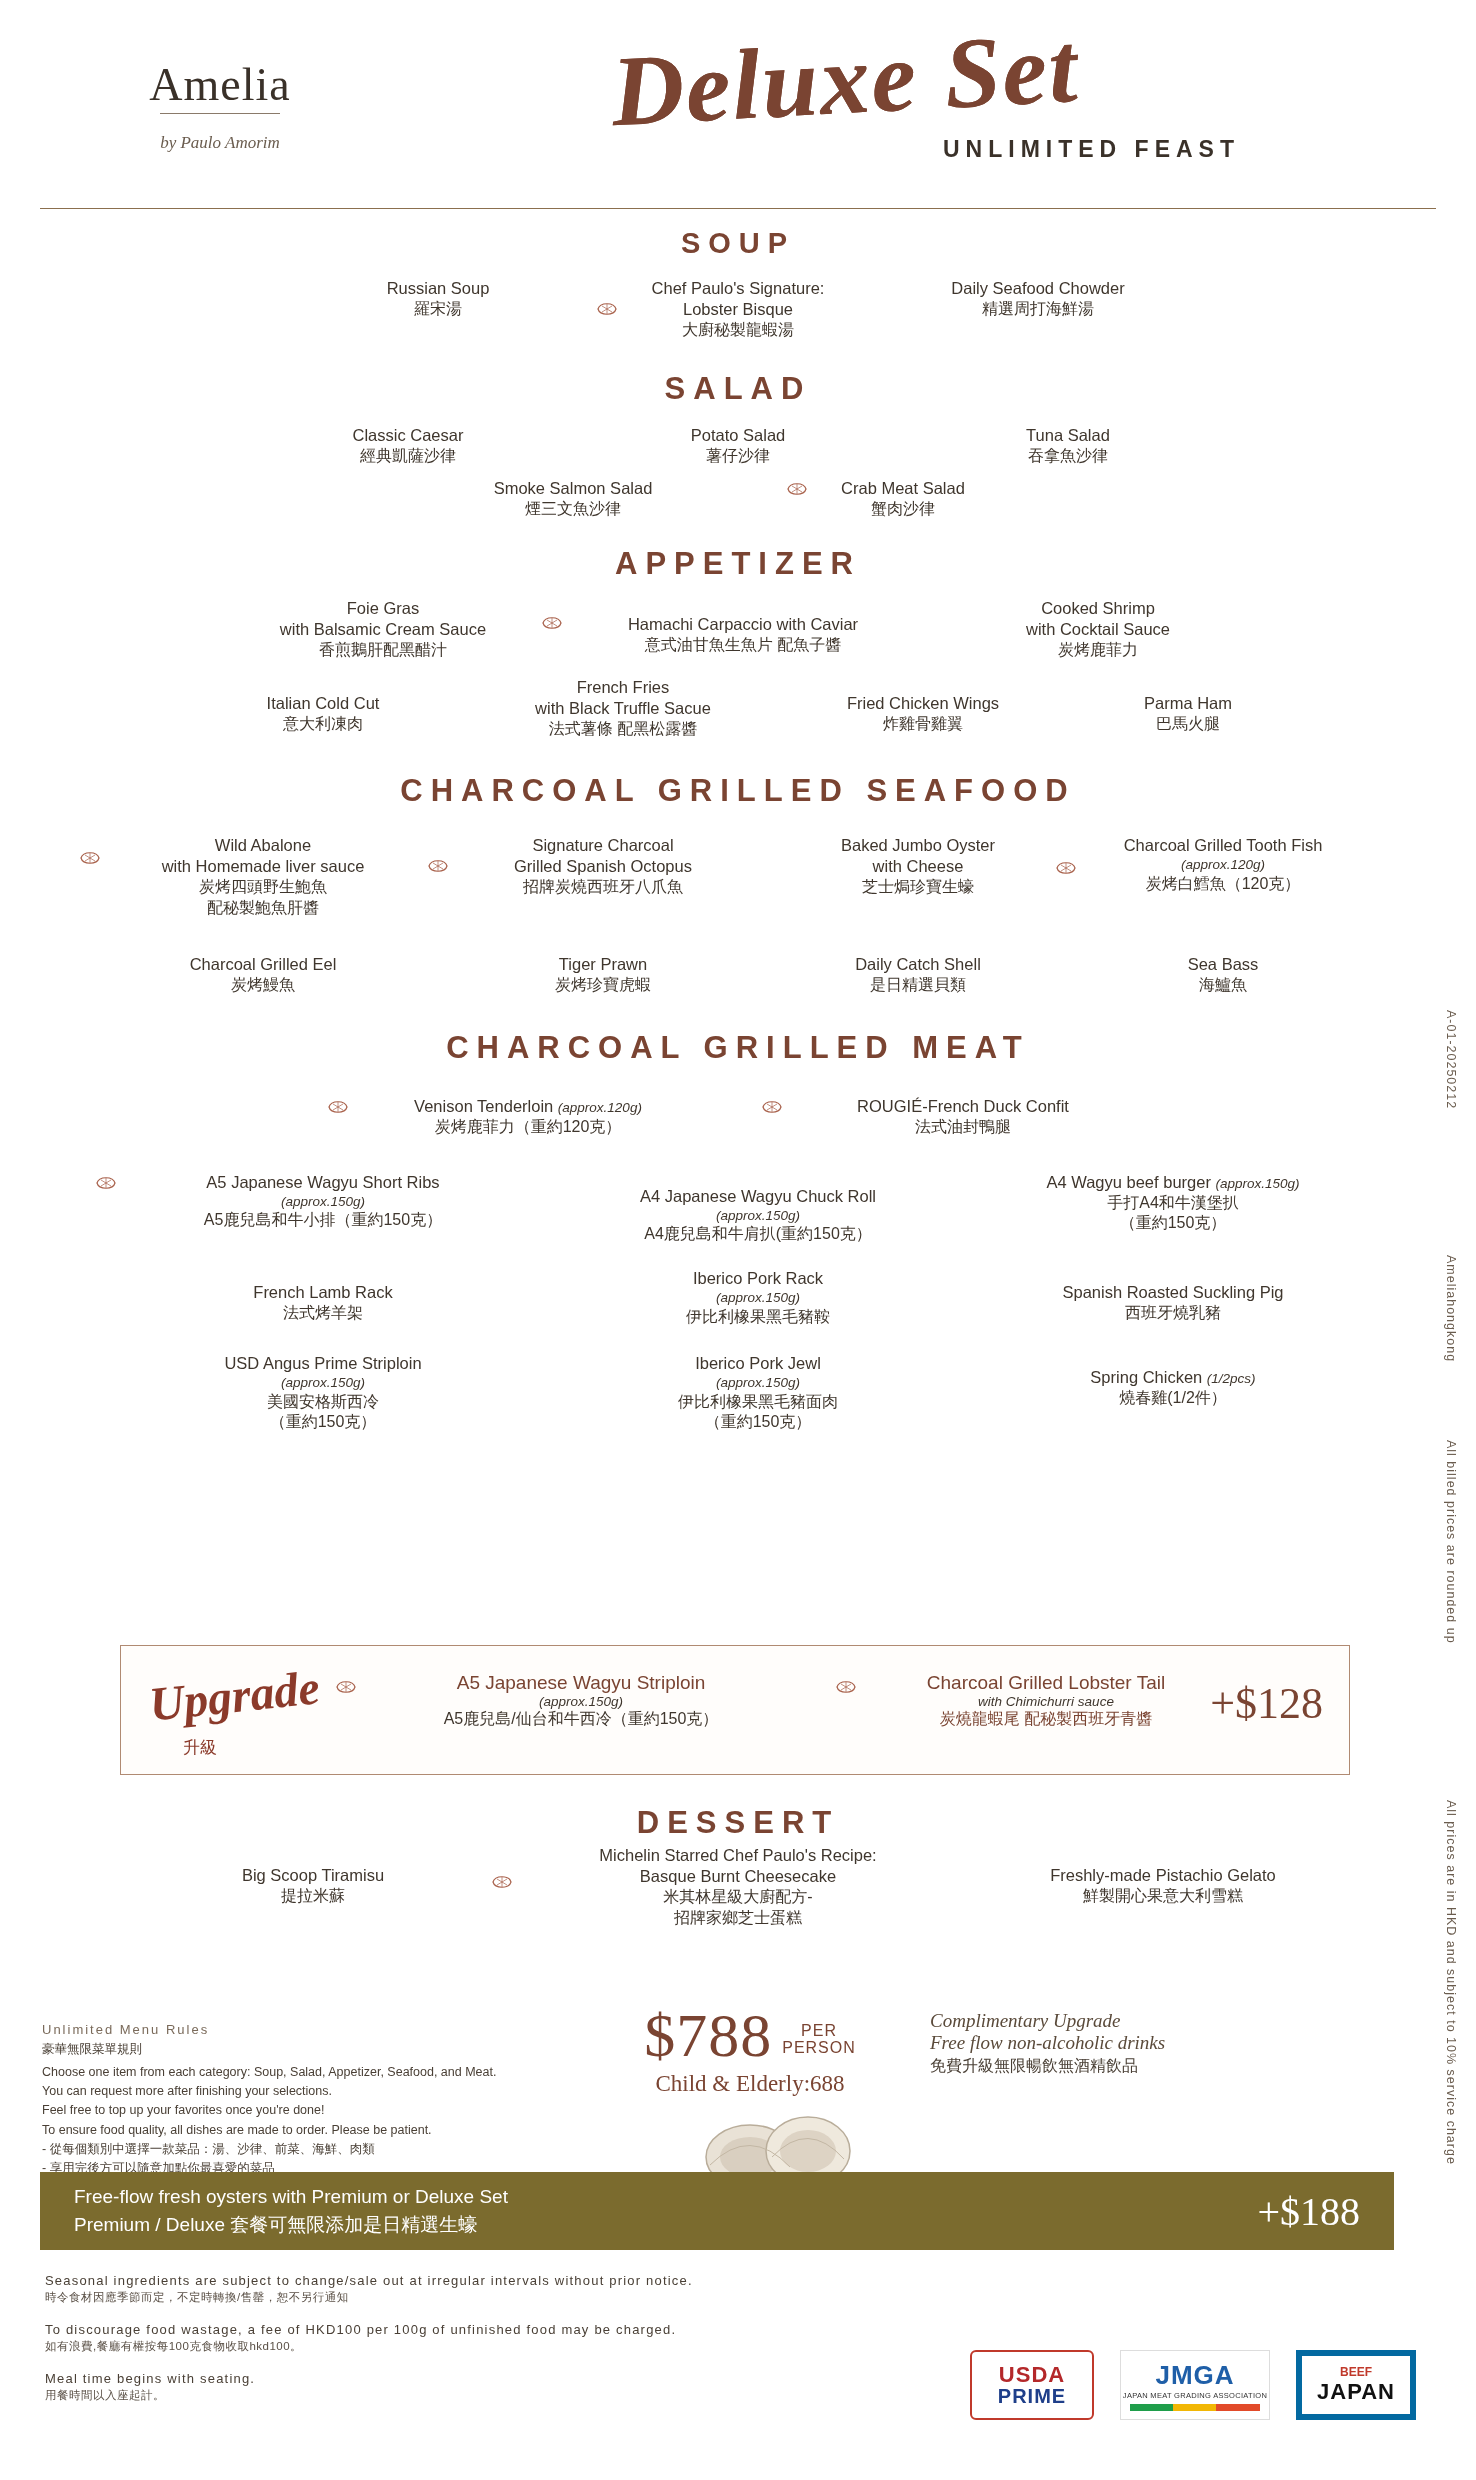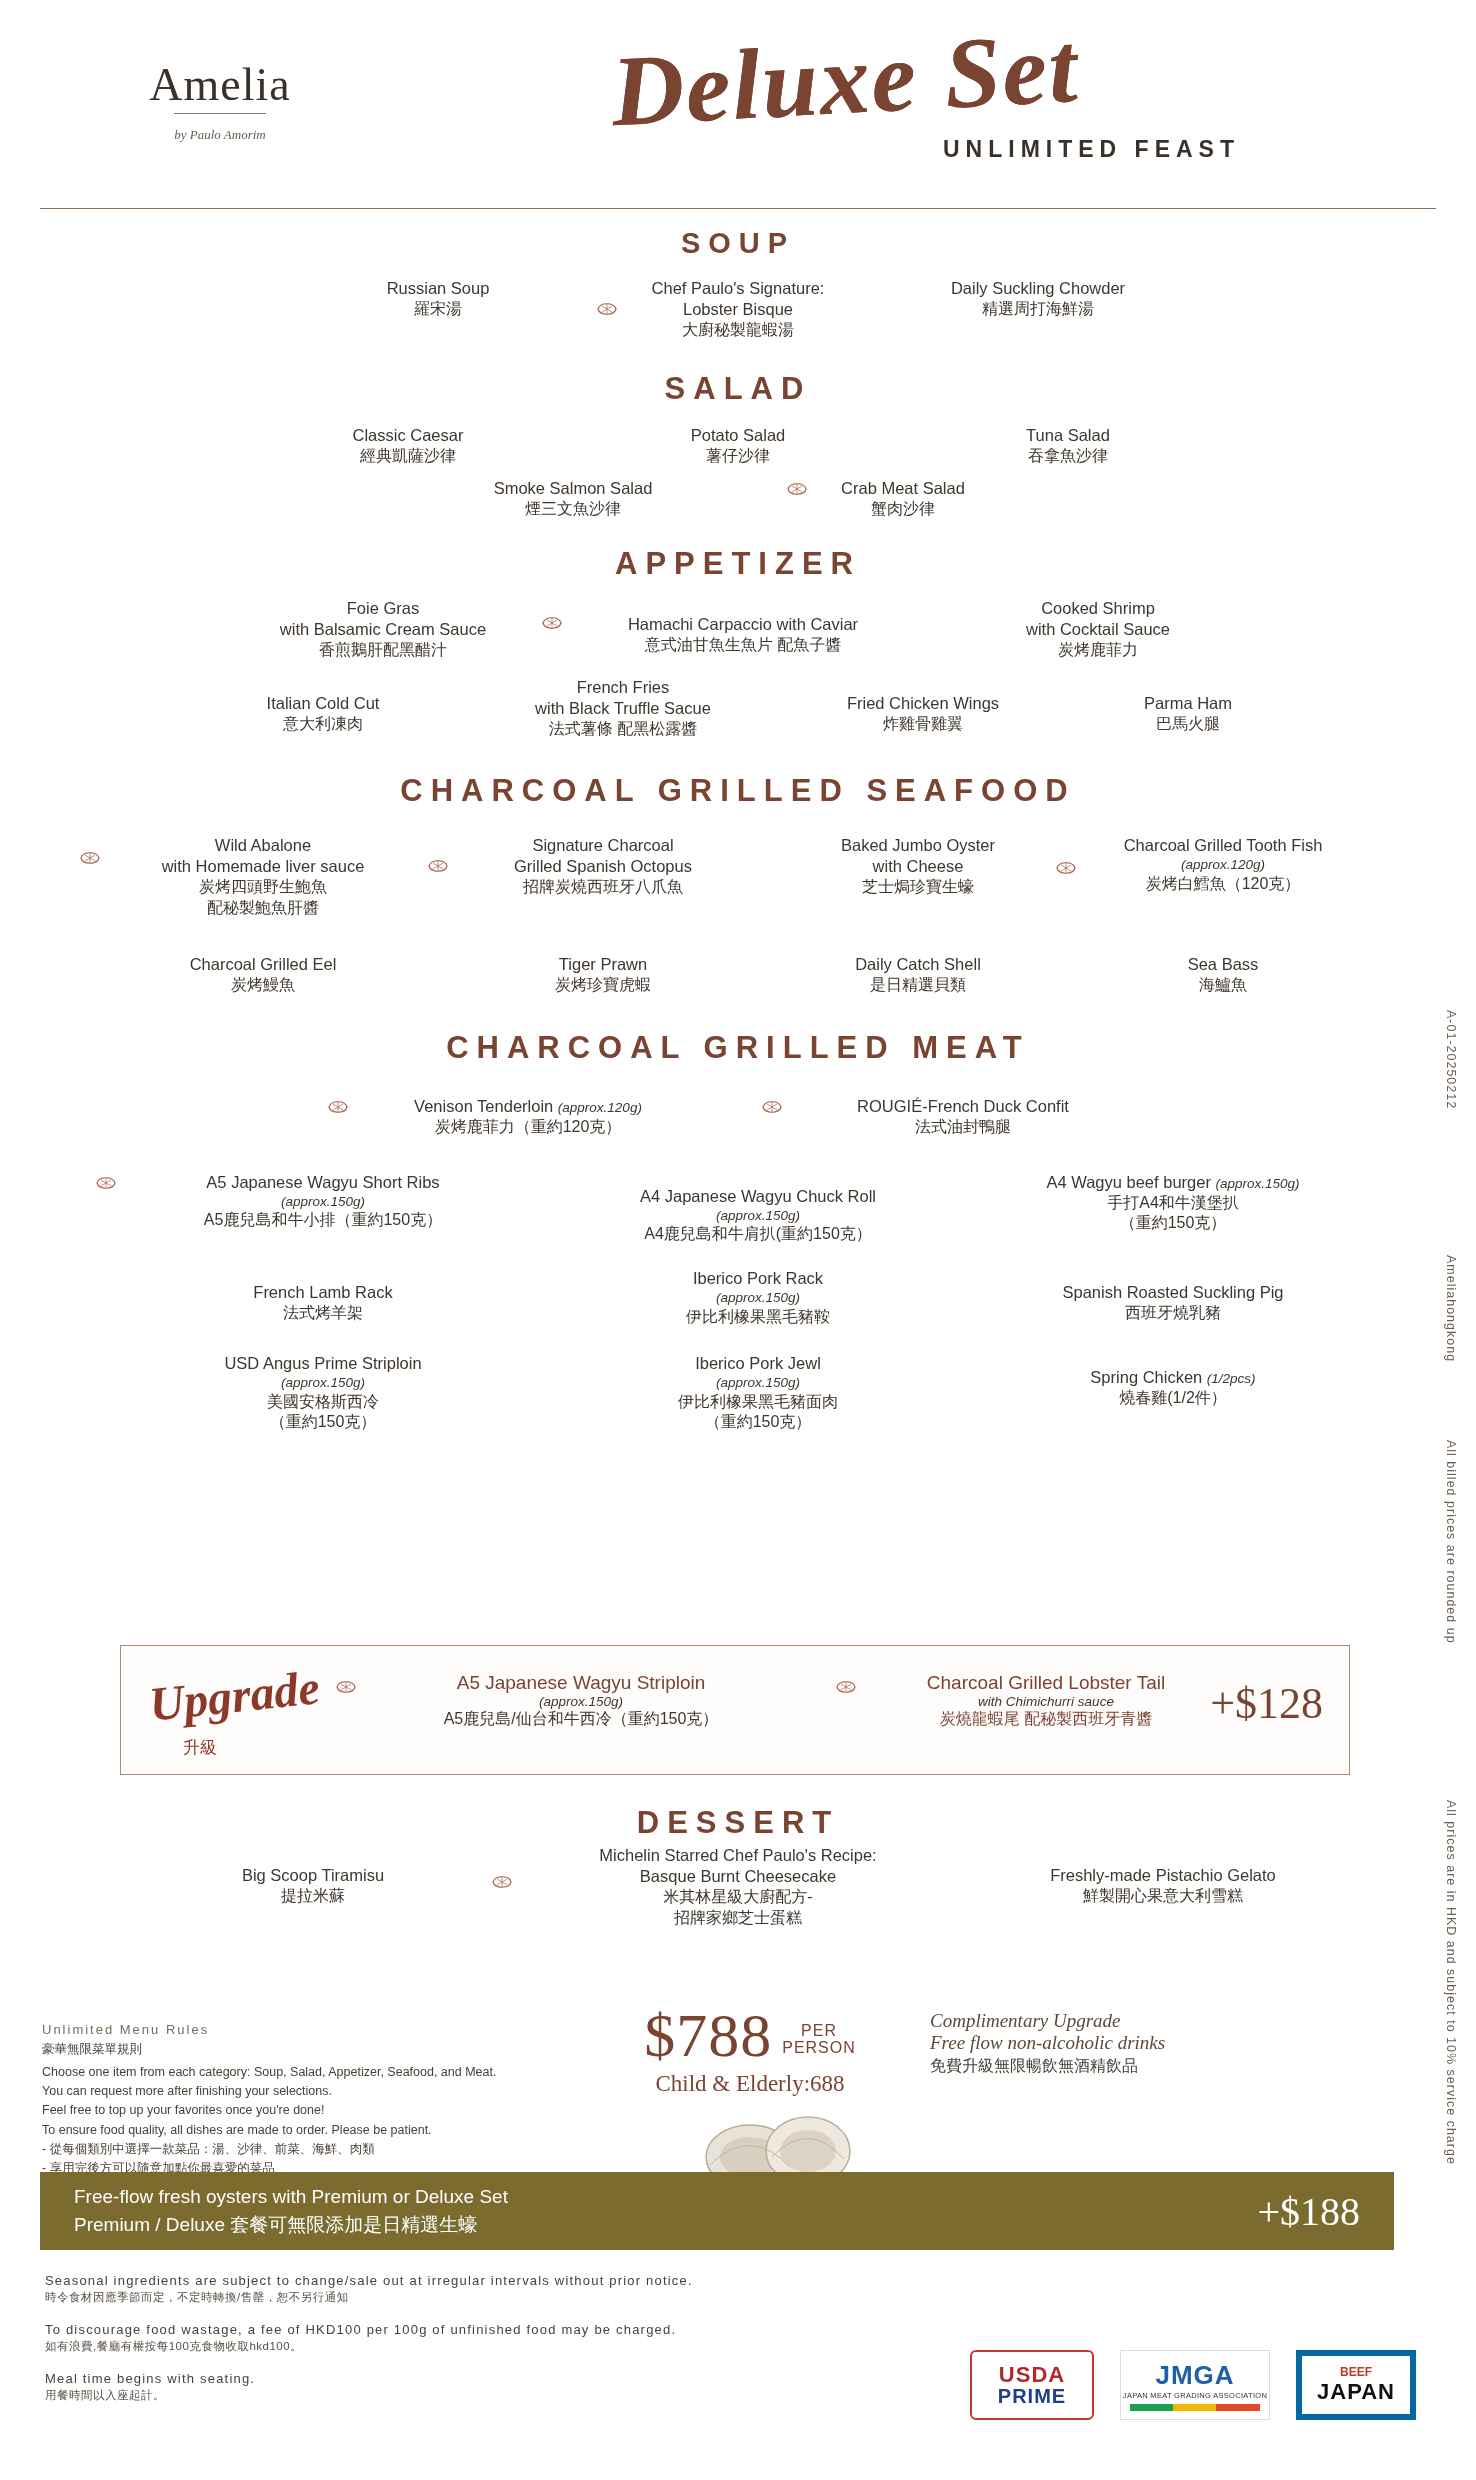--- a/index.html
+++ b/index.html
@@ -17,22 +17,22 @@
 
   
   .header { position:relative; height: 205px; }
   .logo { position:absolute; left:95px; top:58px; width:250px; text-align:center; }
   .logo-main {
     font-family: "Liberation Serif", serif;
     font-size: 46px; letter-spacing: 1px; color:#3a3129; font-weight:400;
   }
   .logo-sub {
     font-family: "Liberation Serif", serif;
-    font-style: italic; font-size: 13px; color:#6a5c4e; margin-top:2px;
-    border-top:1px solid #8a7a6a; padding-top:13px; display:inline-block;
+    font-style: italic; font-size: 17px; color:#6a5c4e; margin-top:2px;
+    border-top:1px solid #8a7a6a; padding-top:19px; display:inline-block;
   }
   .deluxe-wrap { position:absolute; left:430px; top:30px; width:830px; text-align:center;}
   .deluxe {
     font-family: "Liberation Serif", serif;
     font-style: italic; font-weight:700;
     font-size: 100px; color:#7a4432; letter-spacing: 2px;
     line-height: 1.0;
     transform: rotate(-3deg);
     text-shadow: 0 0 0 #7a4432;
   }
@@ -168,21 +168,21 @@
         <svg viewBox="0 0 22 18">
             <path d="M2 9 C4 2, 18 2, 20 9 C18 16, 4 16, 2 9 Z" fill="none" stroke="#a8604a" stroke-width="1.2"></path>
             <path d="M11 4 L11 14 M6 6 L16 12 M16 6 L6 12" stroke="#a8604a" stroke-width="0.7" fill="none"></path>
           </svg>
       </span>
       <div class="en" style="white-space:pre-line">Chef Paulo's Signature:
 Lobster Bisque</div>
       <div class="cn" style="white-space:pre-line">大廚秘製龍蝦湯</div>
     </div>
     <div class="item" style="width:300px;">
-      <div class="en" style="white-space:pre-line">Daily Suckling Chowder</div>
+      <div class="en" style="white-space:pre-line">Daily Seafood Chowder</div>
       <div class="cn" style="white-space:pre-line">精選周打海鮮湯</div>
     </div>
   </div>
 
   <div style="margin-top:30px;" class="sec-title t-big">SALAD</div>
   <div class="row" style="margin-top:18px;">
     <div class="item" style="width:330px;">
       <div class="en">Classic Caesar</div>
       <div class="cn">經典凱薩沙律</div>
     </div>

